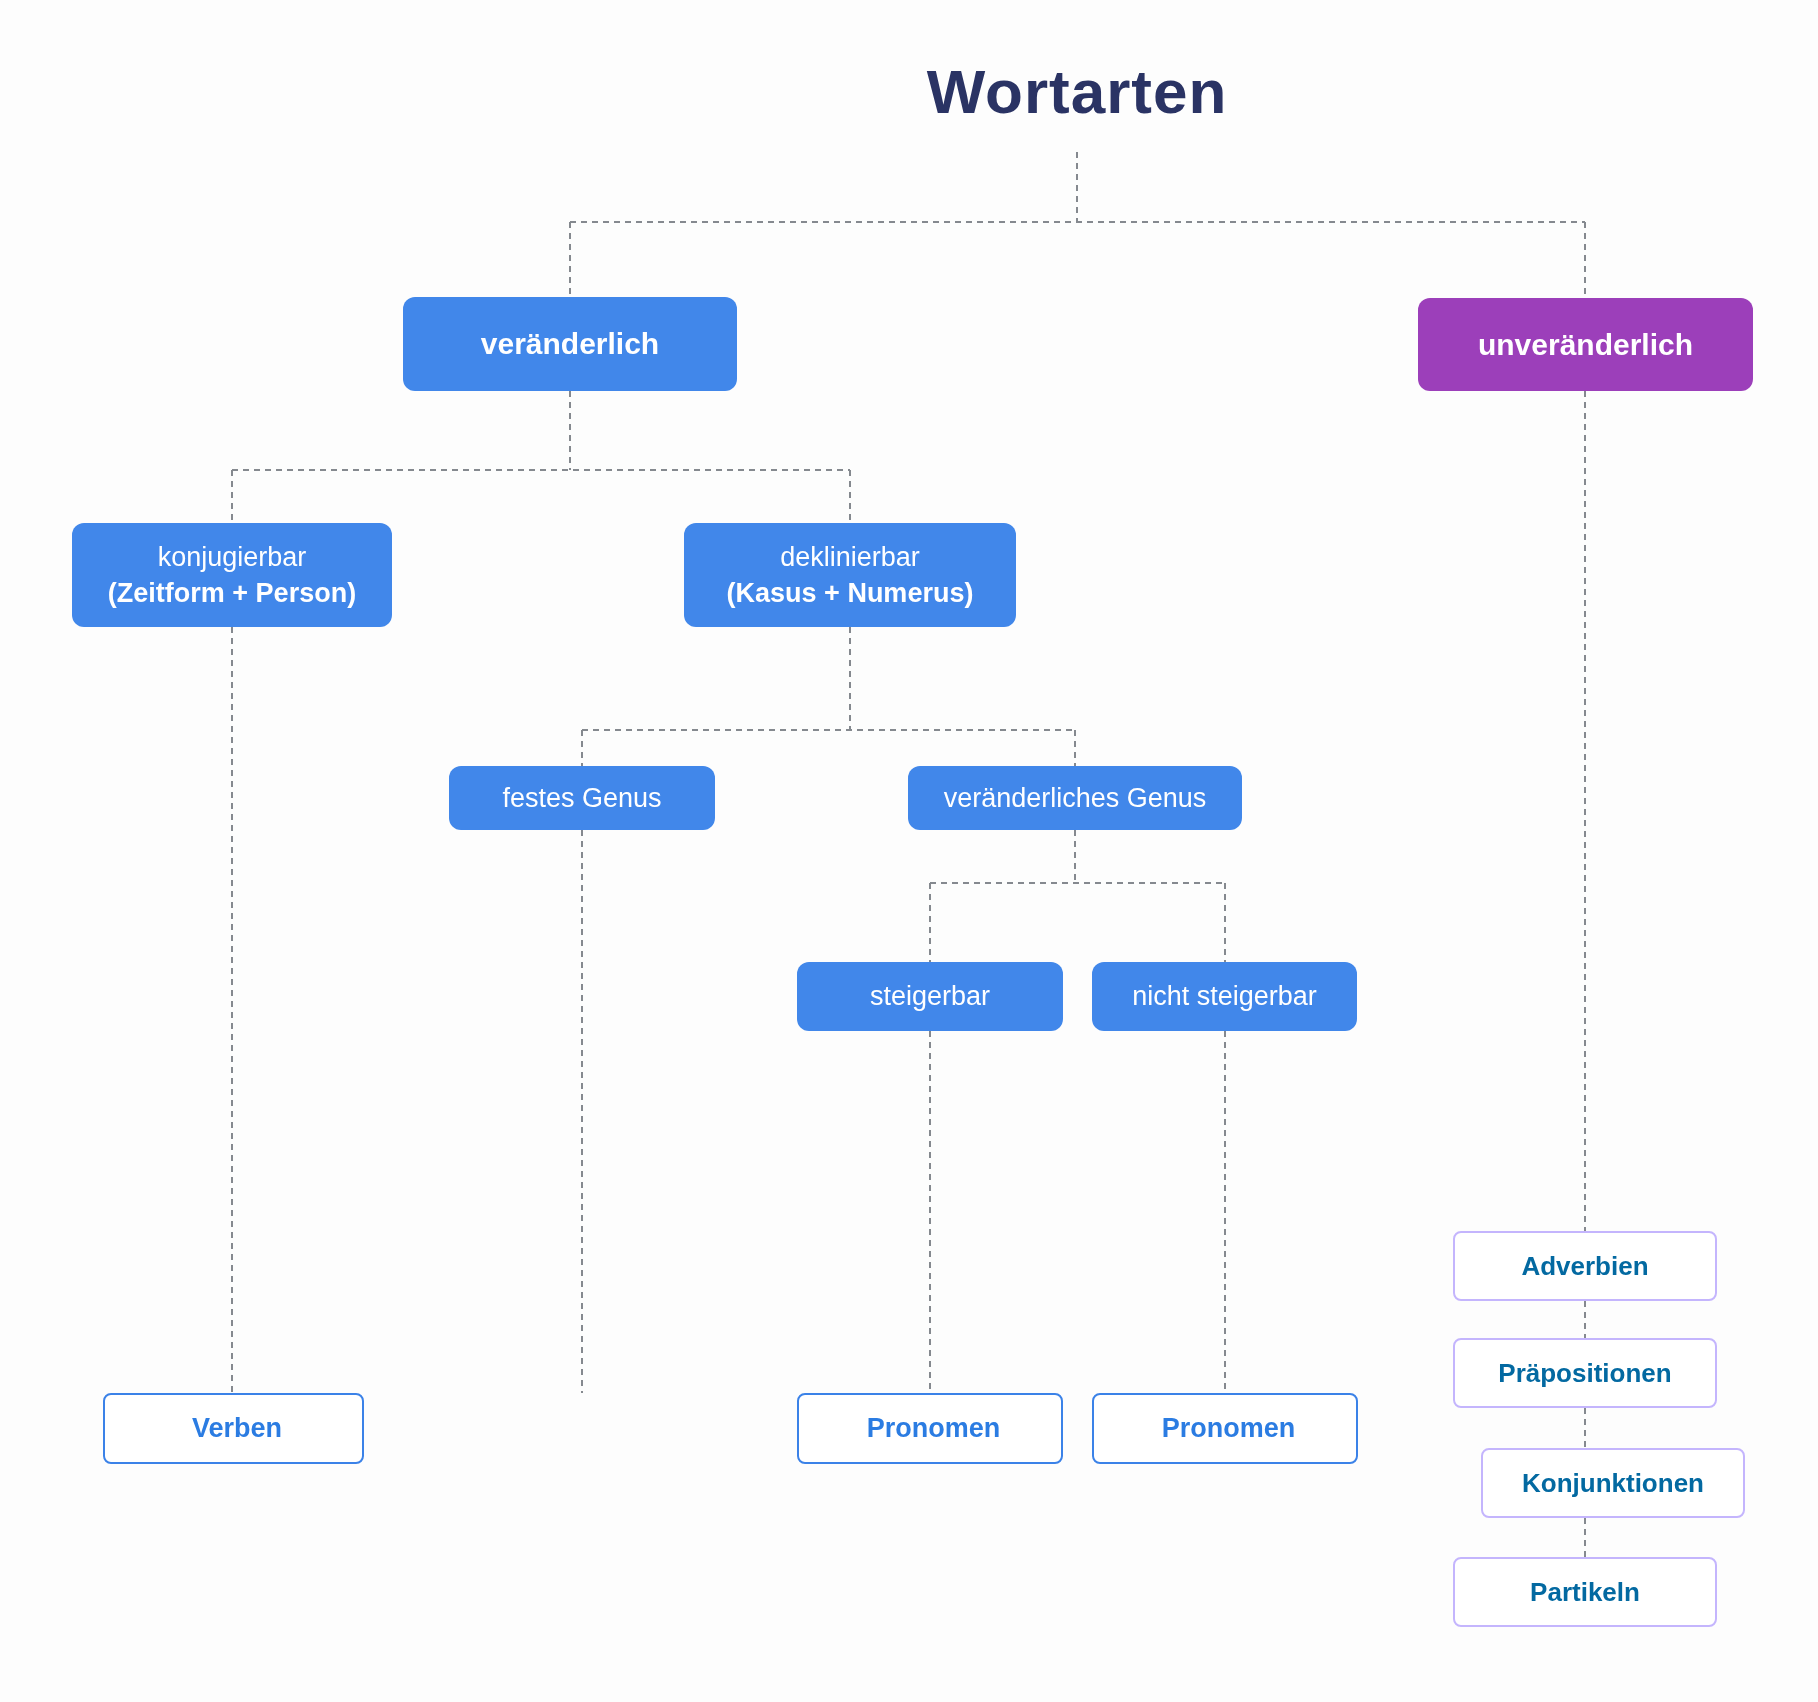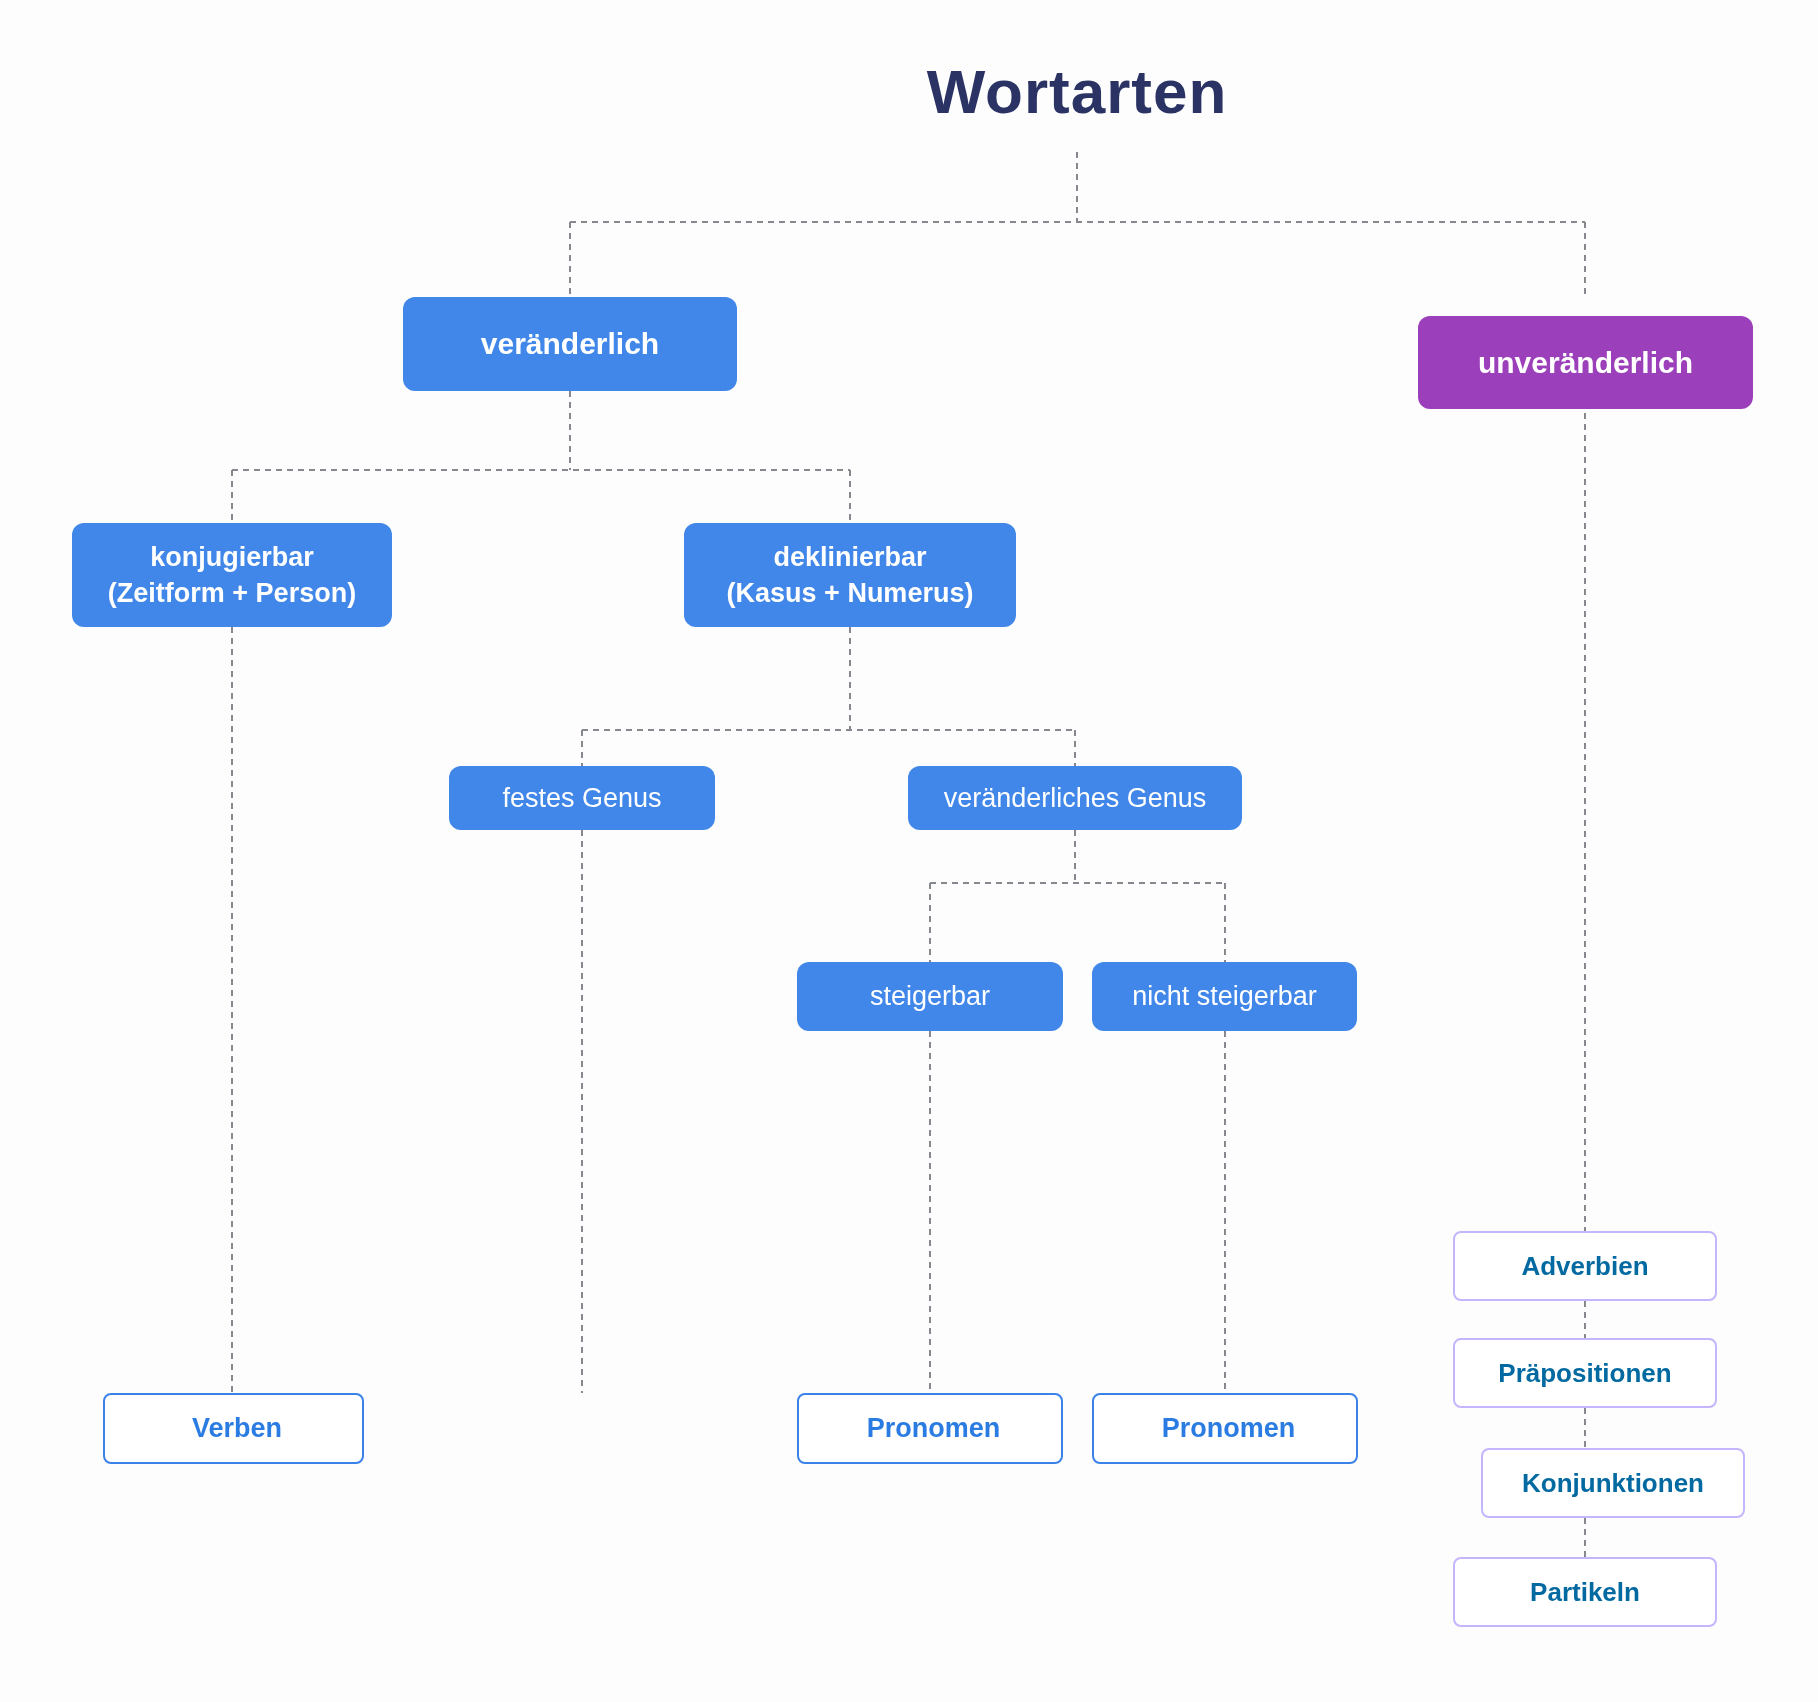--- a/index.html
+++ b/index.html
@@ -42,21 +42,21 @@
     color: #ffffff;
     border-radius: 12px;
   }
   .node.fill-purple {
     background: #9c3fba;
     color: #ffffff;
     border-radius: 12px;
   }
   .node.lvl1 { font-size: 30px; font-weight: 700; }
   .node.lvl2 { font-size: 27px; line-height: 1.35; }
-  .node.lvl2 .main { font-weight: 700; }
+  .node.lvl2 .main { font-weight: 400; }
   .node.lvl2 .sub  { font-weight: 700; }
   .node.lvl3 { font-size: 27px; font-weight: 400; }
   .node.outline-blue {
     background: #ffffff;
     border: 2px solid #3b82e8;
     border-radius: 8px;
     color: #2b7ce2;
     font-size: 27px;
     font-weight: 700;
     padding-left: 7px;
@@ -102,21 +102,21 @@
       <path d="M1585 1408 V1448"></path>
       <path d="M1585 1518 V1557"></path>
     </g>
   </svg>
 
   <div class="title">Wortarten</div>
 
   <div class="node fill-blue lvl1" style="left:403px; top:297px; width:334px; height:94px;">
     <span>veränderlich</span>
   </div>
-  <div class="node fill-purple lvl1" style="left:1418px; top:316px; width:335px; height:93px;">
+  <div class="node fill-purple lvl1" style="left:1418px; top:298px; width:335px; height:93px;">
     <span>unveränderlich</span>
   </div>
 
   <div class="node fill-blue lvl2" style="left:72px; top:523px; width:320px; height:104px;">
     <span class="main">konjugierbar</span>
     <span class="sub">(Zeitform + Person)</span>
   </div>
   <div class="node fill-blue lvl2" style="left:684px; top:523px; width:332px; height:104px;">
     <span class="main">deklinierbar</span>
     <span class="sub">(Kasus + Numerus)</span>

